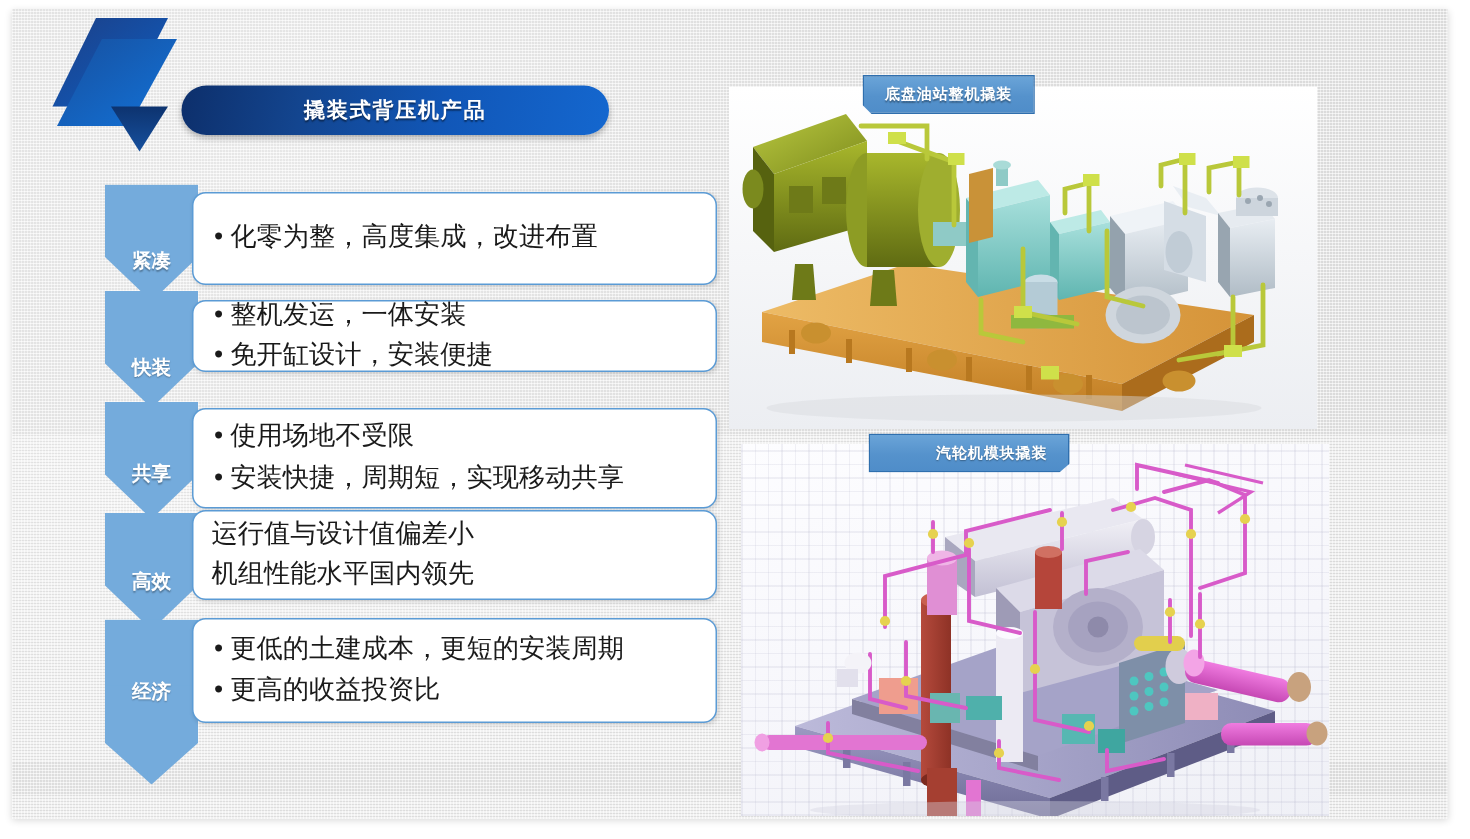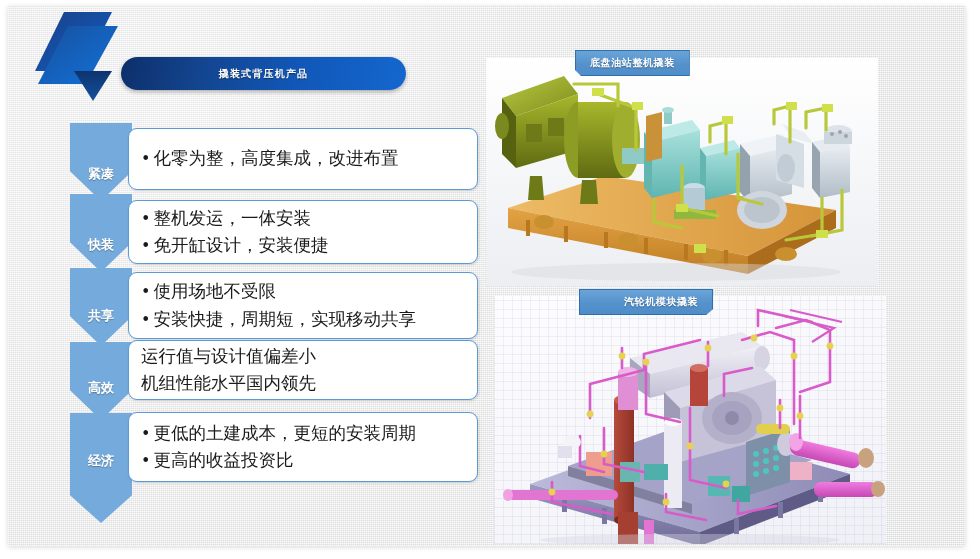--- a/index.html
+++ b/index.html
@@ -22,21 +22,21 @@
   .logo{position:absolute;left:16px;top:3px;width:120px;height:105px;}
   
   .title-pill{
     position:absolute;left:113px;top:51px;width:285px;height:33px;
     border-radius:17px;
     background:linear-gradient(100deg,#0d2f6b 0%,#13458f 28%,#1157b8 62%,#1467cf 100%);
     box-shadow:0 2px 4px rgba(0,0,0,.28);
     display:flex;align-items:center;justify-content:center;
   }
   .title-pill span{
-    color:#ffffff;font-size:10px;font-weight:bold;letter-spacing:1.2px;
+    color:#ffffff;font-size:14px;font-weight:bold;letter-spacing:1.2px;
     font-family:"DejaVu Sans","Liberation Sans",sans-serif;
     text-shadow:0 1px 1px rgba(0,0,0,.45);
   }
   
   .chev-col{position:absolute;left:62px;top:117px;width:62px;height:400px;}
   .chev{
     position:absolute;left:0;width:62px;height:78px;
     background:#74ABDC;
     clip-path:polygon(0 0,50% 0,50% 0,100% 0,100% 62%,50% 100%,0 62%);
   }
@@ -138,21 +138,21 @@
   <div class="chev-label" style="top:129px">紧凑</div>
   <div class="chev-label" style="top:200px">快装</div>
   <div class="chev-label" style="top:271px">共享</div>
   <div class="chev-label" style="top:343px">高效</div>
   <div class="chev-label" style="top:416px">经济</div>
 
   <div class="box" style="top:122px;height:62px">
     <div class="line bul">化零为整，高度集成，改进布置</div>
   </div>
 
-  <div class="box" style="top:194px;height:64px">
+  <div class="box" style="top:194px;height:48px">
     <div class="line bul">整机发运，一体安装</div>
     <div class="line bul">免开缸设计，安装便捷</div>
   </div>
 
   <div class="box" style="top:266px;height:67px">
     <div class="line bul">使用场地不受限</div>
     <div class="line bul">安装快捷，周期短，实现移动共享</div>
   </div>
 
   <div class="box" style="top:334px;height:60px">

